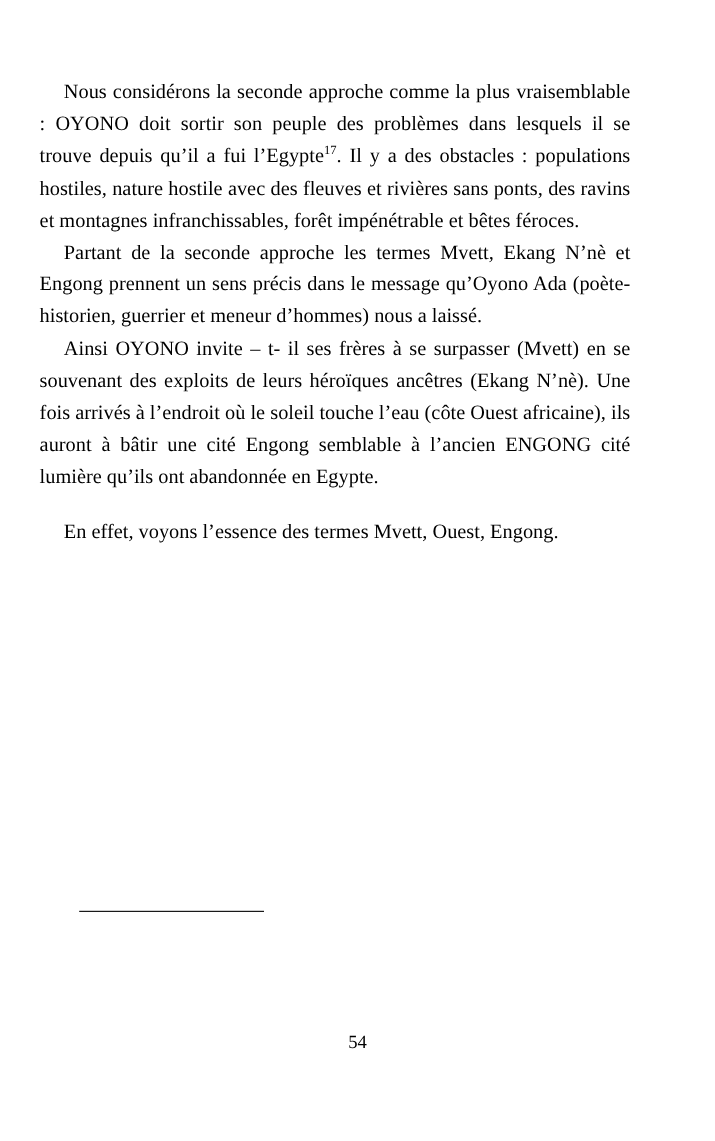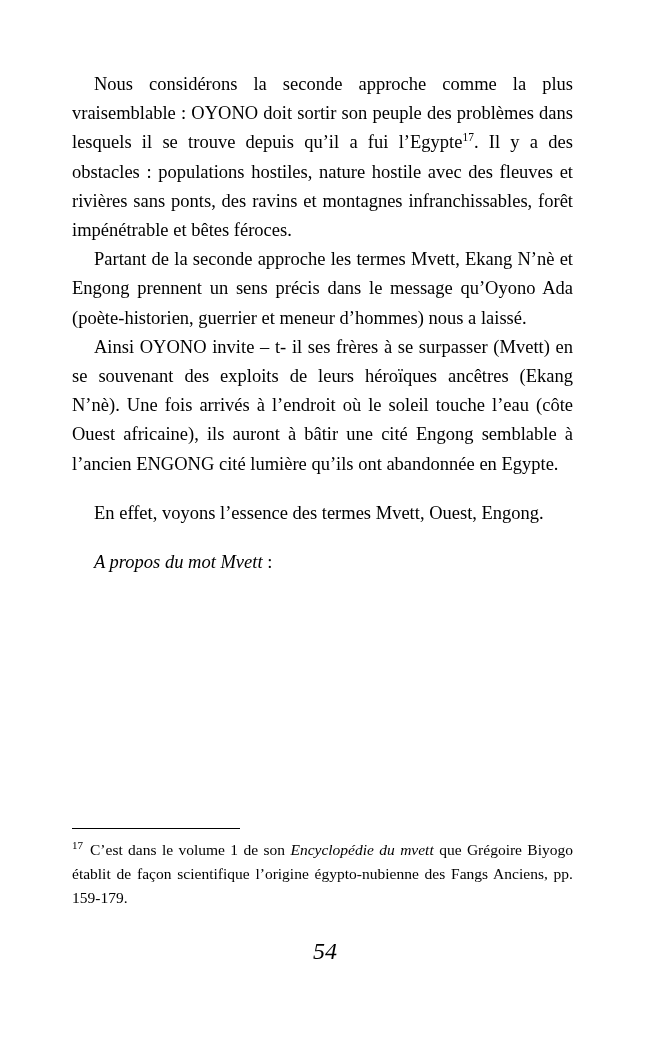--- a/index.html
+++ b/index.html
@@ -12,21 +12,21 @@
     height: 1037px;
     font-family: "Liberation Serif", serif;
     color: #000000;
     position: relative;
     overflow: hidden;
   }
   .page {
     width: 650px;
     height: 1037px;
     box-sizing: border-box;
-    padding: 70px 77px 40px 72px;
+    padding: 70px 77px 40px 36px;
     position: relative;
   }
   .body-text p {
     margin: 0;
     text-align: justify;
     text-indent: 22px;
     font-size: 18.5px;
     line-height: 29.2px;
     hyphens: none;
   }
@@ -64,22 +64,21 @@
     vertical-align: super;
     line-height: 0;
     margin-right: 7px;
   }
   .page-number {
     position: absolute;
     left: 0;
     right: 0;
     top: 938px;
     text-align: center;
-    font-size: 24px;
-    font-style: italic;
+    font-size: 17px;
   }
 </style>
 </head>
 <body>
 
 <div class="page">
 
   <div class="body-text">
 
     <p class="para">
@@ -96,28 +95,22 @@
 
 
     <div class="spacer-block"></div>
 
     <p class="para">
       <span>En effet, voyons l’essence des termes Mvett, Ouest, Engong.</span>
     </p>
 
     <div class="spacer-block"></div>
 
-    <p class="para">
-      <span class="italic">A propos du mot Mvett</span><span> :</span>
-    </p>
 
   </div>
 
   <div class="footnote-area">
     <div class="footnote-rule"></div>
-    <p class="footnote-text">
-      <span class="fn-marker">17</span><span>C’est dans le volume 1 de son </span><span class="italic">Encyclopédie du mvett</span><span> que Grégoire Biyogo établit de façon scientifique l’origine égypto-nubienne des Fangs Anciens, pp. 159-179.</span>
-    </p>
   </div>
 
   <div class="page-number">54</div>
 
 </div>
 
 </body></html>

